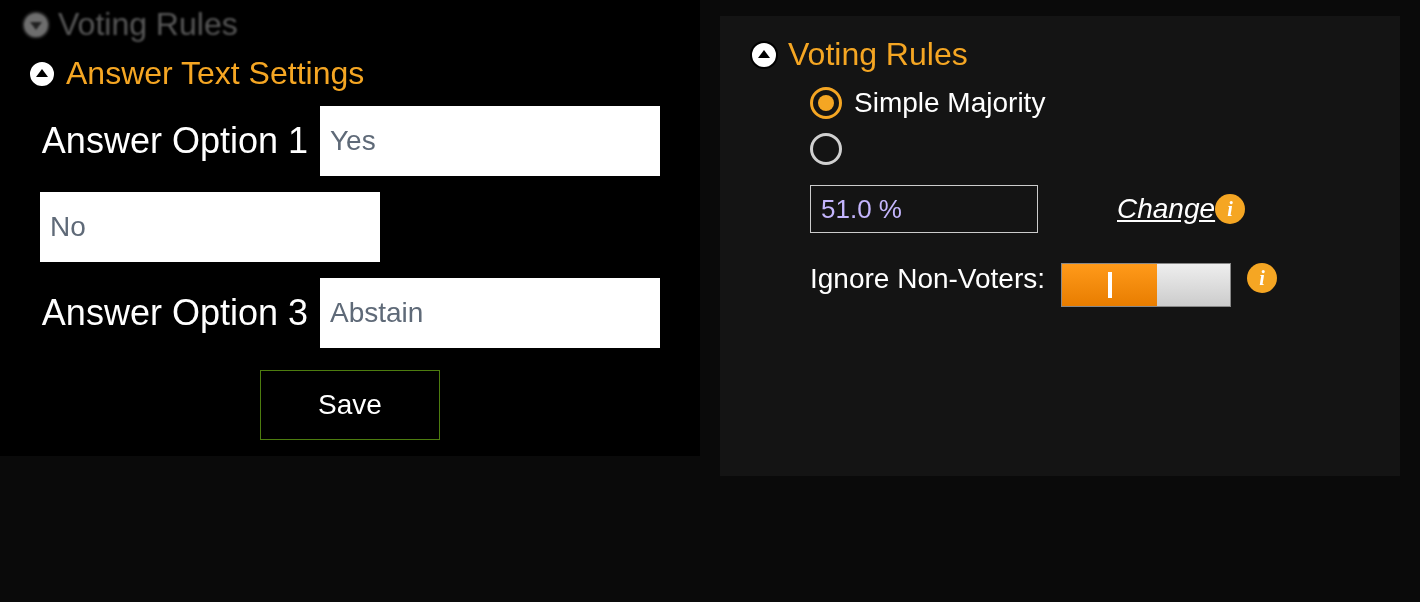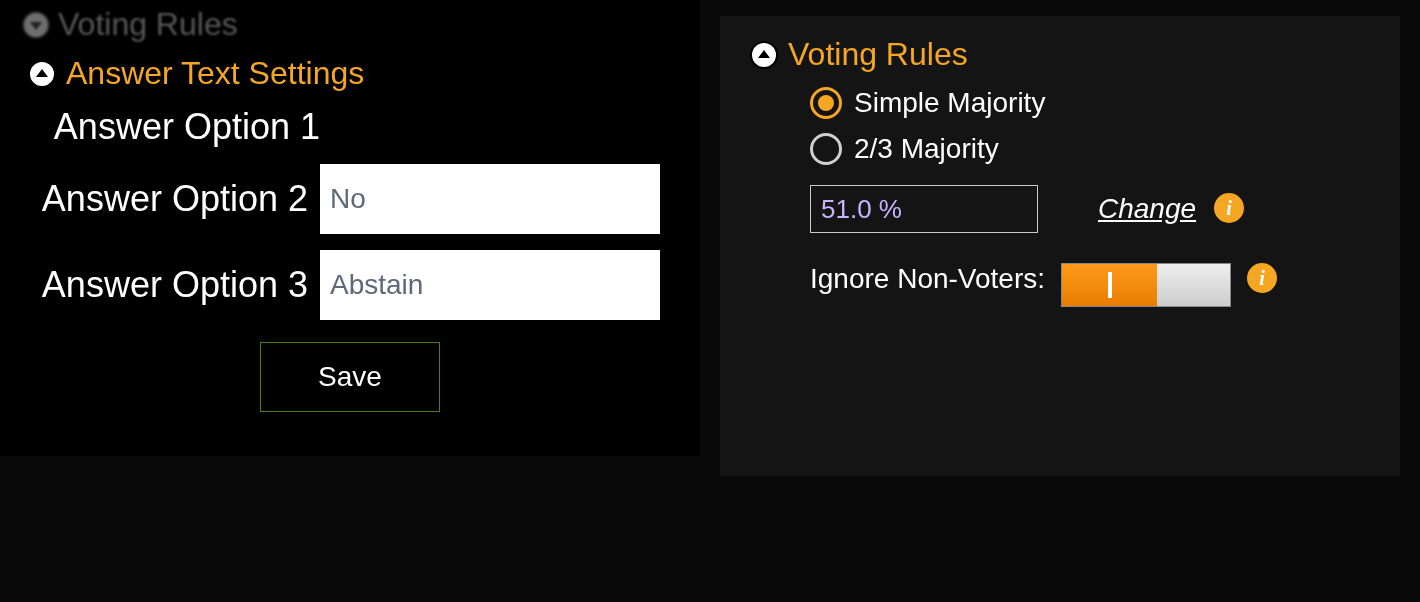--- a/index.html
+++ b/index.html
@@ -251,23 +251,23 @@
 
   <div class="section-row">
     <div class="chevron-btn">
       <div class="chevron-up"></div>
     </div>
     <div class="section-title">Answer Text Settings</div>
   </div>
 
   <div class="option-row">
     <div class="option-label">Answer Option 1</div>
+    <input class="option-input" value="Yes" style="">
   </div>
   <div class="option-row">
-    <div class="option-label">Answer Option 2</div>
     <input class="option-input" value="No" style="">
   </div>
   <div class="option-row">
     <div class="option-label">Answer Option 3</div>
     <input class="option-input" value="Abstain" style="">
   </div>
 
   <div class="save-row">
     <button class="save-btn">Save</button>
   </div>
@@ -282,26 +282,25 @@
   </div>
 
   <div class="radio-row">
     <div class="radio-outer selected">
       <div class="radio-inner"></div>
     </div>
     <div class="radio-label">Simple Majority</div>
   </div>
   <div class="radio-row">
     <div class="radio-outer"></div>
-    <div class="radio-label">2/3 Majority</div>
   </div>
 
   <div class="pct-row">
     <div class="pct-box">51.0 %</div>
-    <div style="display:flex;align-items:flex-start;gap:18px;">
+    <div style="display:flex;align-items:center;margin-left:19px;">
       <span class="change-link">Change</span>
       <div class="info-icon">i</div>
     </div>
   </div>
 
   <div class="ignore-row">
     <div class="ignore-label">Ignore Non-Voters:</div>
     <div class="toggle">
       <div class="toggle-left">
         <div class="toggle-handle"></div>

